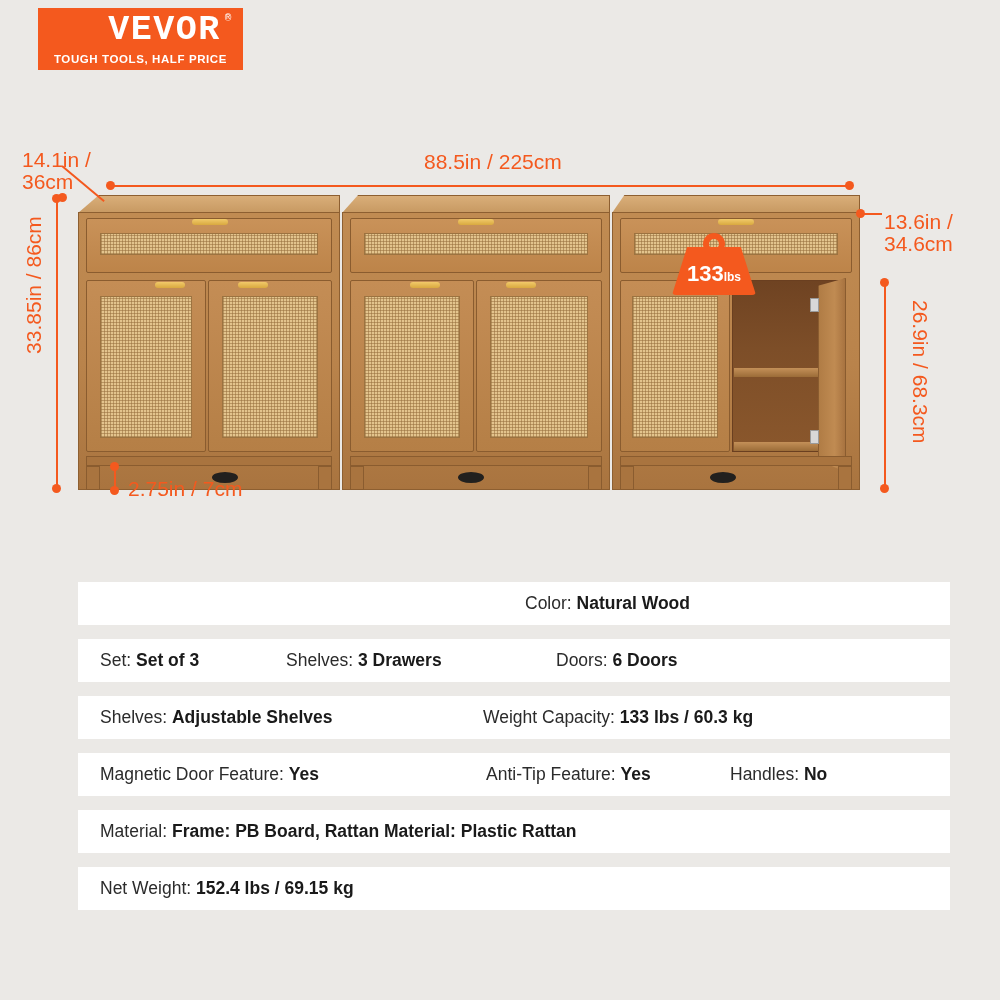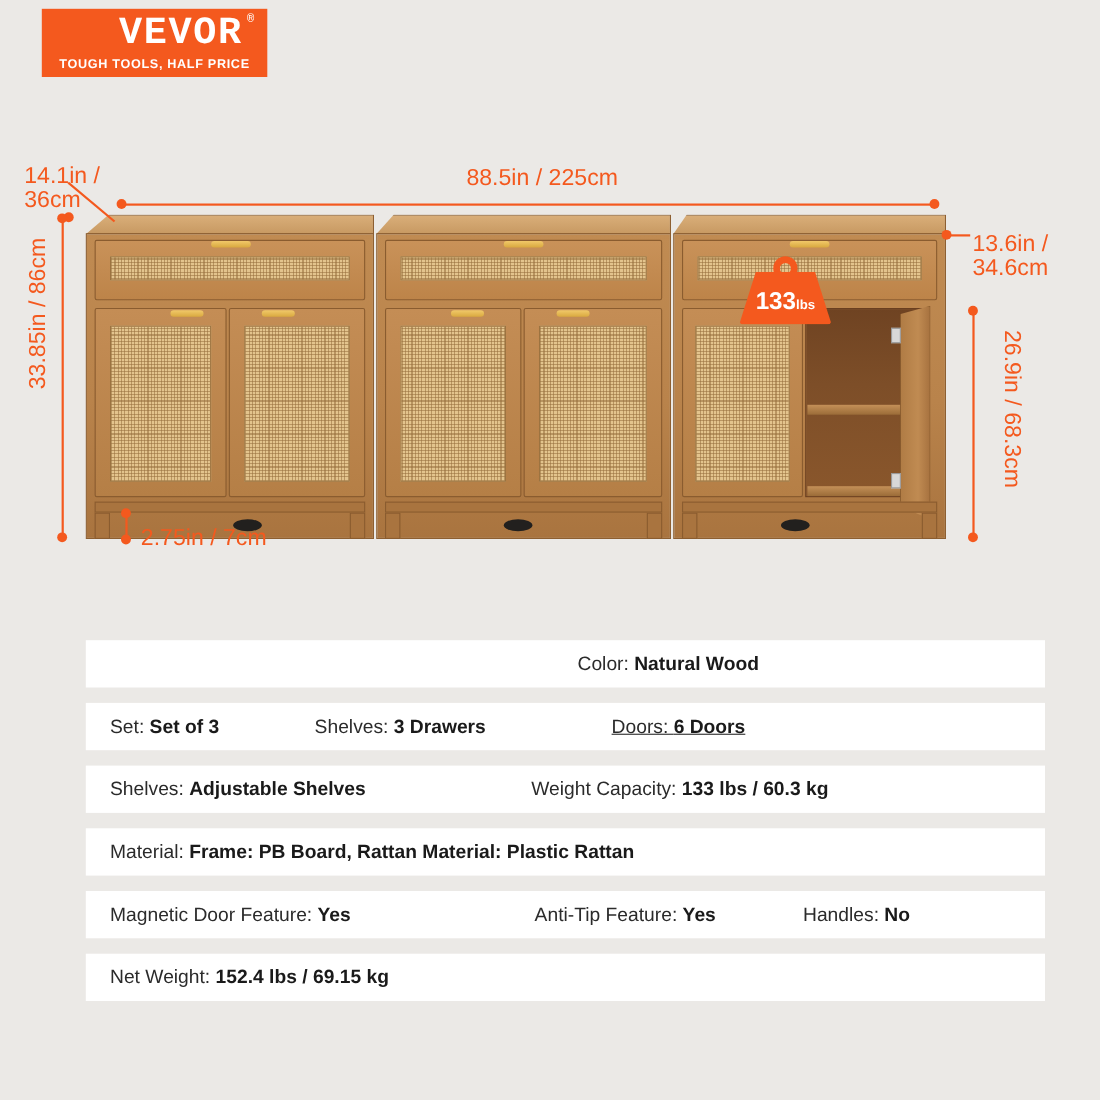--- a/index.html
+++ b/index.html
@@ -277,53 +277,53 @@
       </div>
     </div>
 
     <div class="row">
       <div class="cell" style="left:22px;">
         <span class="lbl">Set: </span><span class="val">Set of 3</span>
       </div>
       <div class="cell" style="left:208px;">
         <span class="lbl">Shelves: </span><span class="val">3 Drawers</span>
       </div>
-      <div class="cell" style="left:478px;text-decoration:underline;">
+      <div class="cell" style="left:478px;">
         <span class="lbl">Doors: </span><span class="val">6 Doors</span>
       </div>
     </div>
 
     <div class="row">
       <div class="cell" style="left:22px;">
         <span class="lbl">Shelves: </span><span class="val">Adjustable Shelves</span>
       </div>
       <div class="cell" style="left:405px;">
         <span class="lbl">Weight Capacity: </span><span class="val">133 lbs / 60.3 kg</span>
       </div>
     </div>
 
     <div class="row">
       <div class="cell" style="left:22px;">
-        <span class="lbl">Material:  </span><span class="val">Frame: PB Board, Rattan Material: Plastic Rattan</span>
-      </div>
-    </div>
-
-    <div class="row">
-      <div class="cell" style="left:22px;">
         <span class="lbl">Magnetic Door Feature: </span><span class="val">Yes</span>
       </div>
       <div class="cell" style="left:408px;">
         <span class="lbl">Anti-Tip Feature: </span><span class="val">Yes</span>
       </div>
       <div class="cell" style="left:652px;">
         <span class="lbl">Handles: </span><span class="val">No</span>
       </div>
     </div>
 
     <div class="row">
       <div class="cell" style="left:22px;">
+        <span class="lbl">Material:  </span><span class="val">Frame: PB Board, Rattan Material: Plastic Rattan</span>
+      </div>
+    </div>
+
+    <div class="row">
+      <div class="cell" style="left:22px;">
         <span class="lbl">Net Weight: </span><span class="val">152.4 lbs / 69.15 kg</span>
       </div>
     </div>
 
   </div>
 
 </div>
 
 </body></html>

